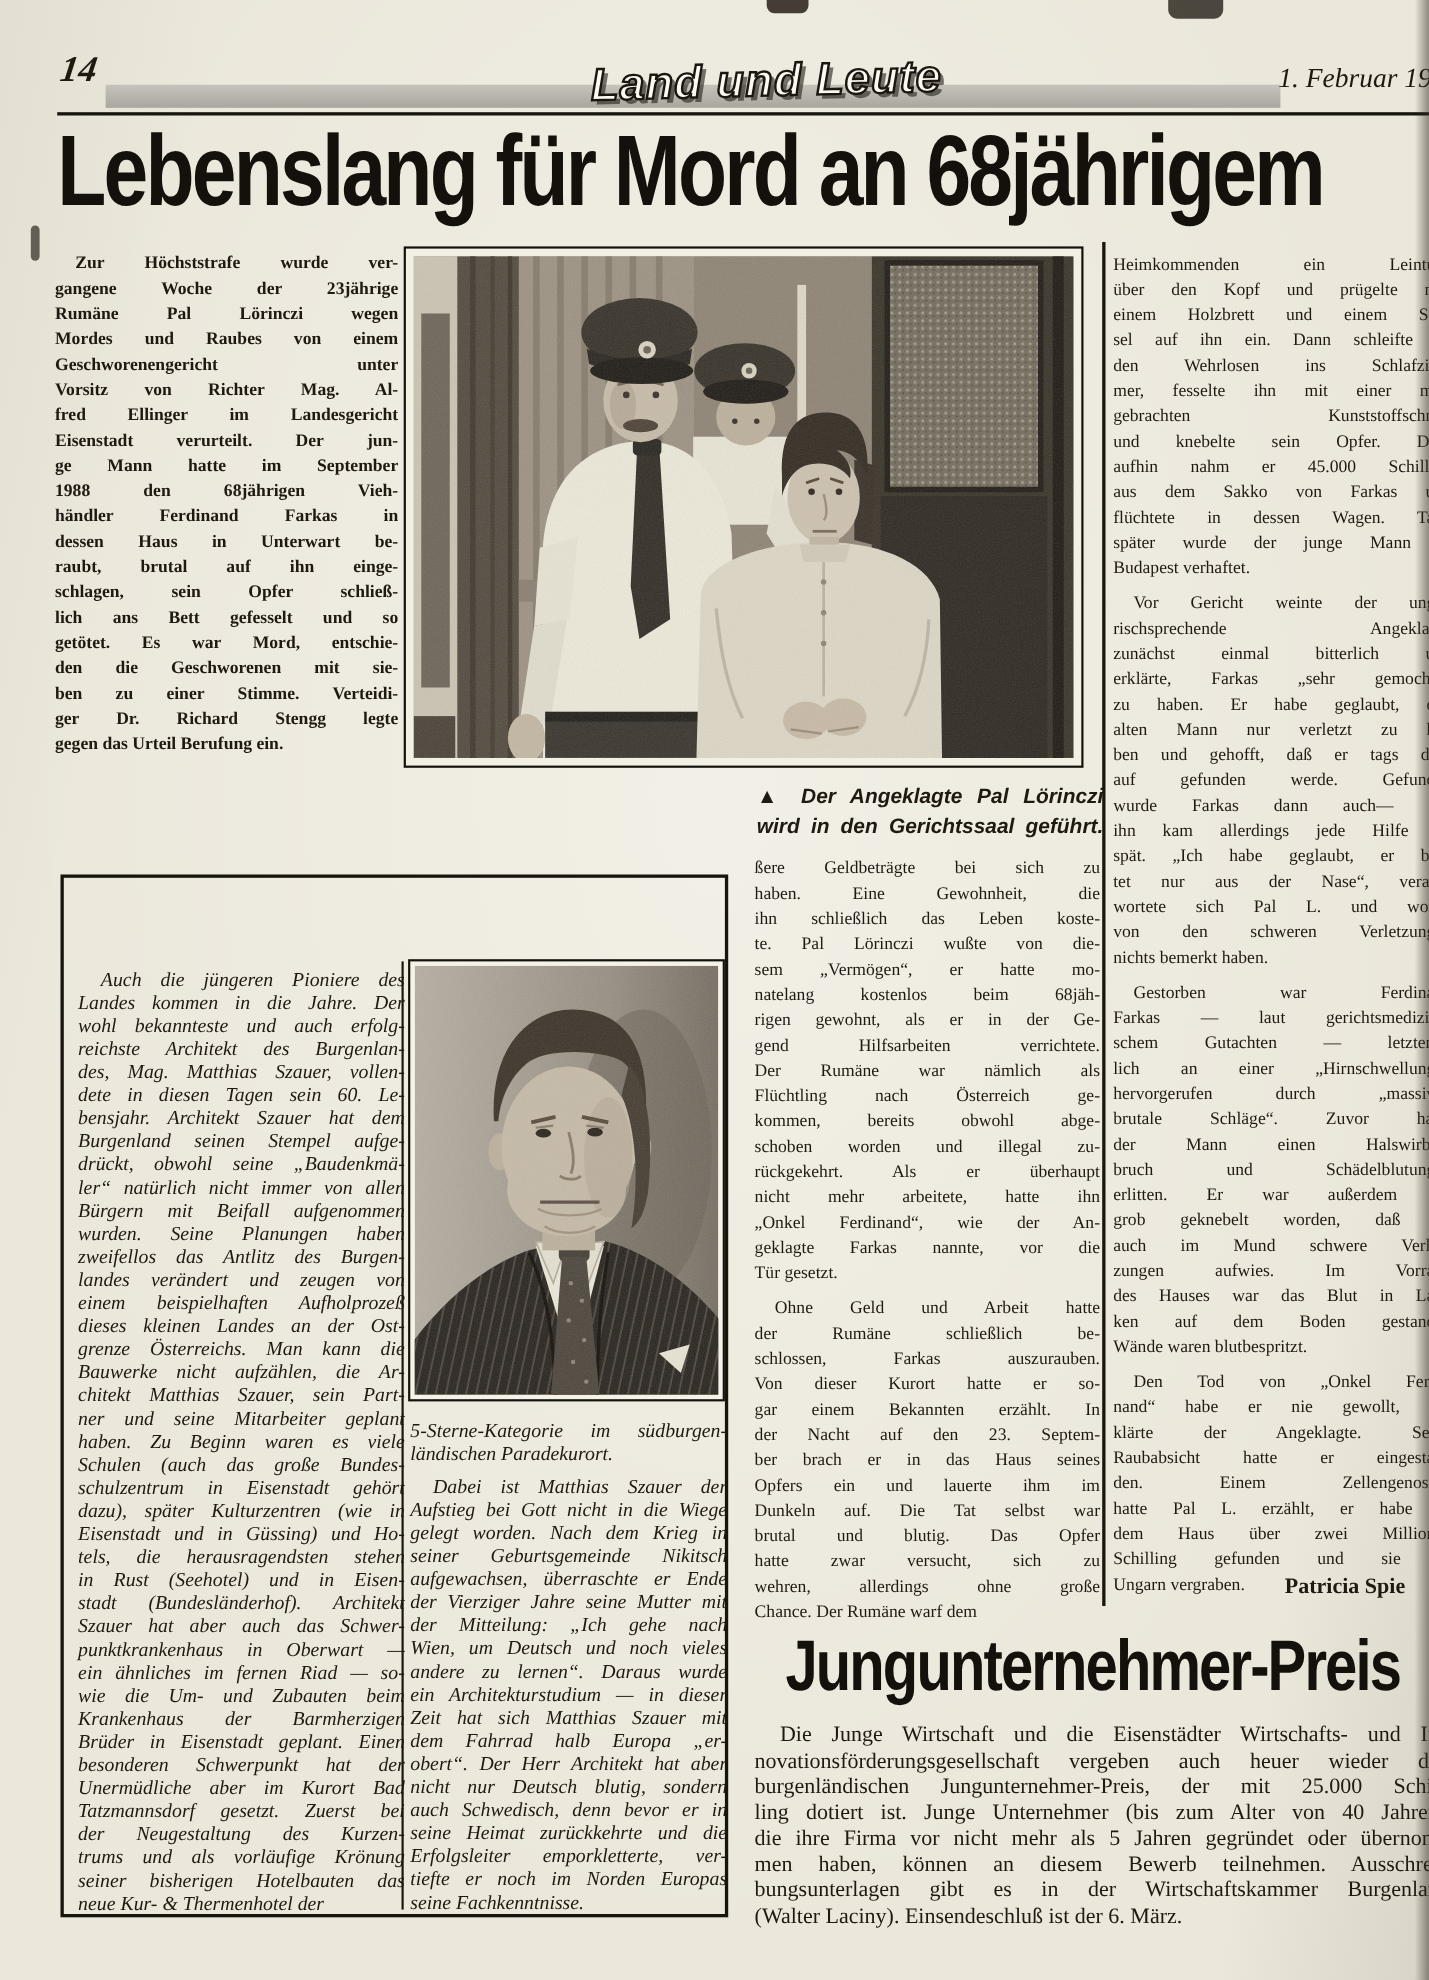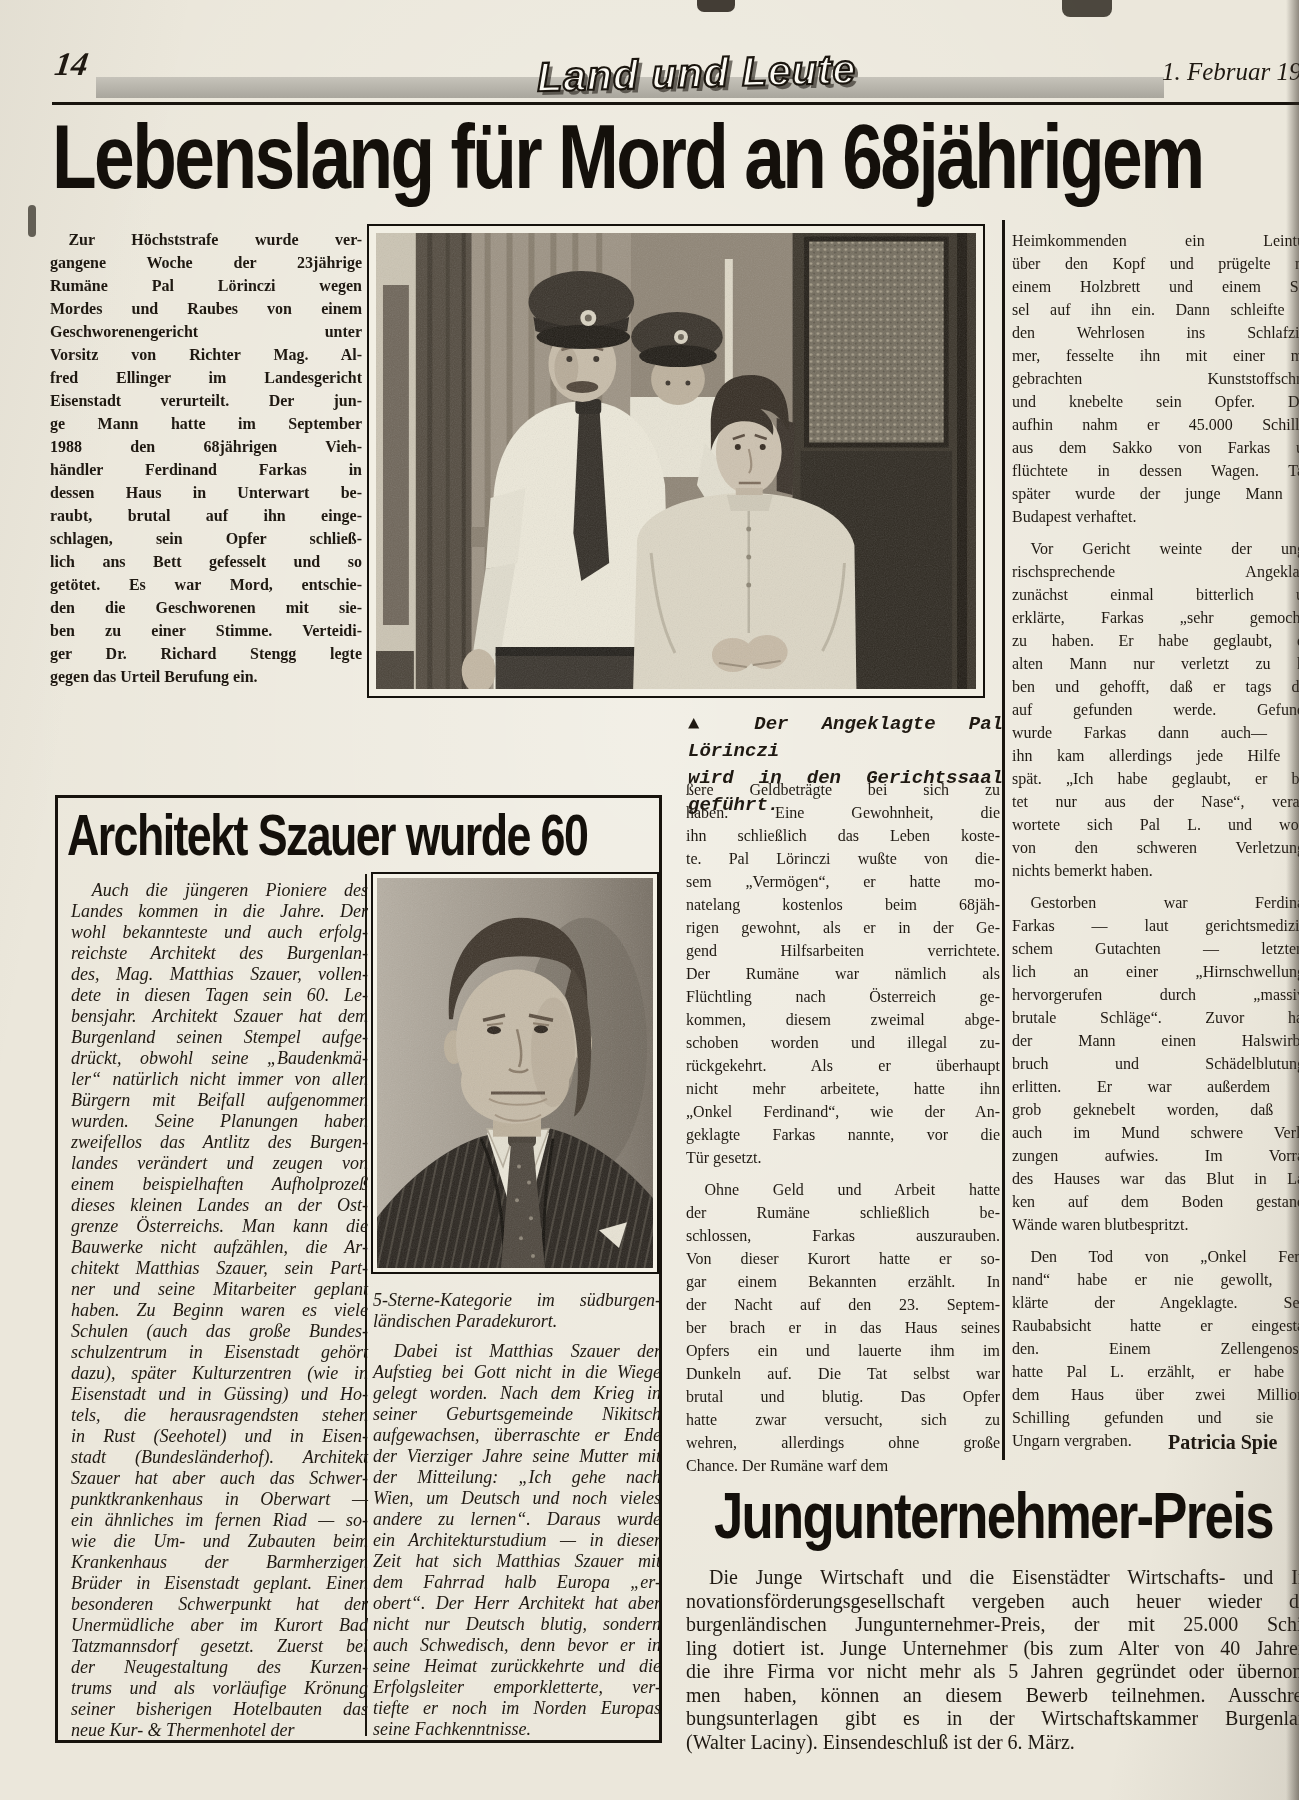--- a/index.html
+++ b/index.html
@@ -44,21 +44,21 @@
   .headline3 { position:absolute; left:714px; top:1478px; white-space:nowrap;
                font-family:"Liberation Sans", sans-serif; font-weight:bold; color:#14100b; }
   .headline3 span { display:inline-block; transform:scale(.85,1.05); transform-origin:0 0;
                     font-size:62px; letter-spacing:-2px; }
 
   
   .col1a { left:50px;  top:228px; width:312px; font-weight:bold; }
   .col1b { left:50px;  top:697px; width:312px; }
   .underphoto { left:366px; top:712px; width:306px; }
   .caption { position:absolute; left:688px; top:711px; width:315px;
-             font-family:Liberation Mono, monospace; font-weight:bold; font-style:italic;
+             font-family:Liberation Sans, sans-serif; font-weight:bold; font-style:italic;
              font-size:19px; line-height:27px; }
   .caption .ln.lastln { text-align-last:justify; }
   .col2 { left:686px; top:778px; width:314px; }
   .col3 { left:1012px; top:229px; width:300px; }
   .byline { position:absolute; left:1168px; top:1431px; font-weight:bold; font-size:20px; white-space:nowrap; }
   .vrule1 { position:absolute; left:1002px; top:220px; width:3px; height:1240px; background:#19150f; }
 
   
   .photo1 { position:absolute; left:367px; top:224px; width:618px; height:474px;
             border:2px solid #14110c; background:#f2efe4; padding:7px; }
@@ -240,21 +240,21 @@
         <div class="ln">ßere Geldbeträgte bei sich zu</div>
         <div class="ln">haben. Eine Gewohnheit, die</div>
         <div class="ln">ihn schließlich das Leben koste-</div>
         <div class="ln">te. Pal Lörinczi wußte von die-</div>
         <div class="ln">sem „Vermögen“, er hatte mo-</div>
         <div class="ln">natelang kostenlos beim 68jäh-</div>
         <div class="ln">rigen gewohnt, als er in der Ge-</div>
         <div class="ln">gend Hilfsarbeiten verrichtete.</div>
         <div class="ln">Der Rumäne war nämlich als</div>
         <div class="ln">Flüchtling nach Österreich ge-</div>
-        <div class="ln">kommen, diesem zweimal abge-</div>
+        <div class="ln">kommen, bereits obwohl abge-</div>
         <div class="ln">schoben worden und illegal zu-</div>
         <div class="ln">rückgekehrt. Als er überhaupt</div>
         <div class="ln">nicht mehr arbeitete, hatte ihn</div>
         <div class="ln">„Onkel Ferdinand“, wie der An-</div>
         <div class="ln">geklagte Farkas nannte, vor die</div>
         <div class="ln lastln">Tür gesetzt.</div>
       </div>
       <div class="para">
         <div class="ln">Ohne Geld und Arbeit hatte</div>
         <div class="ln">der Rumäne schließlich be-</div>
@@ -330,21 +330,20 @@
         <div class="ln">den. Einem Zellengenosse</div>
         <div class="ln">hatte Pal L. erzählt, er habe i</div>
         <div class="ln">dem Haus über zwei Millione</div>
         <div class="ln">Schilling gefunden und sie i</div>
         <div class="ln lastln">Ungarn vergraben.</div>
       </div>
     </div>
   <div class="byline">Patricia Spie</div>
 
   <div class="szbox">
-    <div class="headline2"><span>Architekt Szauer wurde 60</span></div>
     <div class="szcol1 cols">
         <div class="para">
           <div class="ln">Auch die jüngeren Pioniere des</div>
           <div class="ln">Landes kommen in die Jahre. Der</div>
           <div class="ln">wohl bekannteste und auch erfolg-</div>
           <div class="ln">reichste Architekt des Burgenlan-</div>
           <div class="ln">des, Mag. Matthias Szauer, vollen-</div>
           <div class="ln">dete in diesen Tagen sein 60. Le-</div>
           <div class="ln">bensjahr. Architekt Szauer hat dem</div>
           <div class="ln">Burgenland seinen Stempel aufge-</div>

